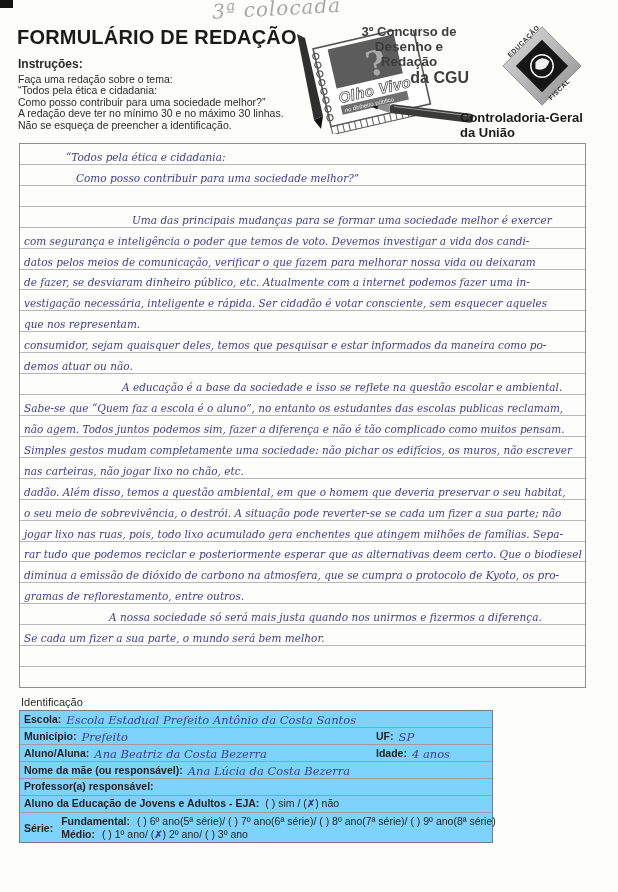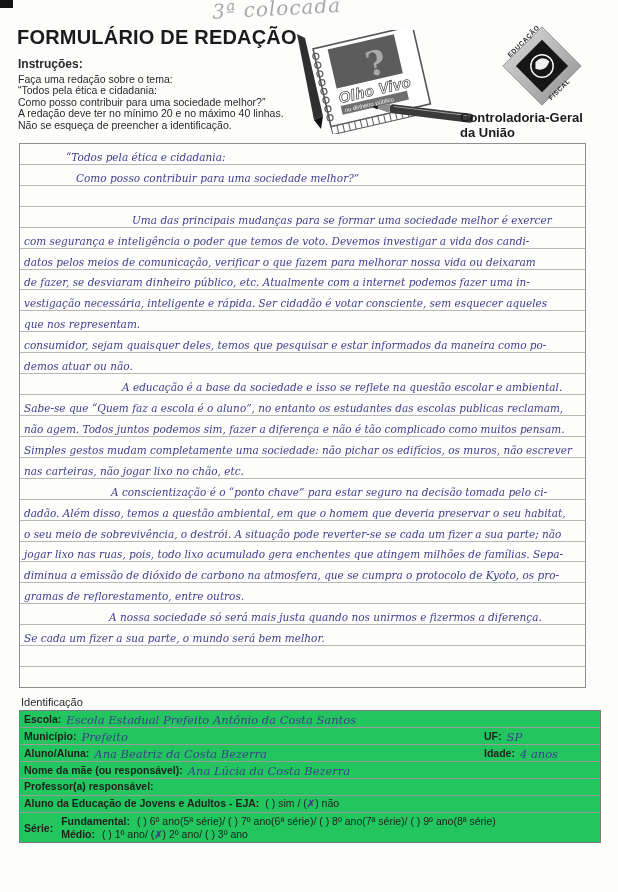--- a/index.html
+++ b/index.html
@@ -34,22 +34,22 @@
   .essay-row {
     flex:1; border-bottom:1px solid #b7b7b7; box-sizing:border-box;
     display:flex; align-items:flex-end; overflow:hidden;
   }
   .essay-row:last-child { border-bottom:none; }
   .ink { font-family:"DejaVu Serif", serif; font-style:italic; color:#3e3e8c; }
   .essay-text { font-size:10.5px; line-height:12px; white-space:nowrap; padding-bottom:1px; letter-spacing:0; }
 
   .ident-label { position:absolute; left:21px; top:696px; font-size:11px; color:#2a2a2a; }
   .ident-table {
-    position:absolute; left:19px; top:710px; width:582px;
-    border:1px solid #7c7c7c; box-sizing:border-box; background:#22c55e;
+    position:absolute; left:19px; top:710px; width:474px;
+    border:1px solid #7c7c7c; box-sizing:border-box; background:#7dd3fc;
   }
   .irow { display:flex; align-items:baseline; padding:1px 4px; border-bottom:1px solid #9c9c9c; min-height:14px; }
   .irow:last-child { border-bottom:none; }
   .lbl { font-weight:bold; font-size:10.5px; white-space:nowrap; color:#1f1f1f; }
   .opt { font-size:10.5px; white-space:nowrap; color:#1f1f1f; }
   .val { font-size:11.5px; padding-left:5px; position:relative; top:1px; white-space:nowrap; }
   .side { margin-left:auto; width:112px; display:flex; align-items:baseline; }
   .check { font-style:normal; font-weight:bold; font-size:10px; color:#3e3e8c; position:relative; top:0; }
   .serie-row { display:flex; padding:1px 4px; min-height:27px; align-items:center; }
   .serie-lines { flex:1; margin-left:8px; }
@@ -66,21 +66,21 @@
 
   <div class="title">FORMULÁRIO DE REDAÇÃO</div>
 
   <div class="instructions">
     <div class="ins-label">Instruções:</div>
     <div>
 
     <div class="ins-line">Faça uma redação sobre o tema:</div>
         <div class="ins-line">“Todos pela ética e cidadania:</div>
         <div class="ins-line">Como posso contribuir para uma sociedade melhor?”</div>
-        <div class="ins-line">A redação deve ter no mínimo 20 e no máximo 40 linhas.</div>
+        <div class="ins-line">A redação deve ter no mínimo 30 e no máximo 30 linhas.</div>
         <div class="ins-line">Não se esqueça de preencher a identificação.</div>
       </div>
   </div>
 
   <svg class="contest-svg" width="182" height="104" viewBox="0 0 182 104">
     <g transform="rotate(-13 90 55)">
       <rect x="30" y="4" width="102" height="80" fill="#ffffff" stroke="#555" stroke-width="1.6"></rect>
       <circle cx="31" cy="12" r="3" fill="none" stroke="#555" stroke-width="1.2"></circle>
       <circle cx="31" cy="21" r="3" fill="none" stroke="#555" stroke-width="1.2"></circle>
       <circle cx="31" cy="30" r="3" fill="none" stroke="#555" stroke-width="1.2"></circle>
@@ -102,20 +102,25 @@
       <polygon points="21,90 30,86 28,99" fill="#101010"></polygon>
     </g>
     <g transform="rotate(7 130 86)">
       <rect x="96" y="78" width="84" height="9" rx="3" fill="#3a3a3a"></rect>
       <polygon points="96,78 78,83 96,87" fill="#8d8d8d"></polygon>
       <polygon points="84,81 78,83 84,85" fill="#1a1a1a"></polygon>
       <line x1="100" y1="80" x2="176" y2="80" stroke="#9c9c9c" stroke-width="1"></line>
     </g>
   </svg>
 
+  <div class="contest-text">
+    <div class="l1">3º Concurso de</div>
+    <div class="l2">Desenho e Redação</div>
+    <div class="l3">da CGU</div>
+  </div>
 
   <svg class="agency-svg" width="84" height="84" viewBox="0 0 90 90">
     <defs>
       <linearGradient id="diam" x1="0" y1="0" x2="1" y2="1">
         <stop offset="0" stop-color="#dedede"></stop>
         <stop offset="1" stop-color="#8e8e8e"></stop>
       </linearGradient>
     </defs>
     <polygon points="45,3 87,45 45,87 3,45" fill="url(#diam)" stroke="#7a7a7a" stroke-width="0.8"></polygon>
     <polygon points="45,17 73,45 45,73 17,45" fill="#161616"></polygon>
@@ -173,31 +178,31 @@
     </div>
       <div class="essay-row" style="padding-left: 4px;">
       <span class="ink essay-text">não agem. Todos juntos podemos sim, fazer a diferença e não é tão complicado como muitos pensam.</span>
     </div>
       <div class="essay-row" style="padding-left: 4px;">
       <span class="ink essay-text">Simples gestos mudam completamente uma sociedade: não pichar os edifícios, os muros, não escrever</span>
     </div>
       <div class="essay-row" style="padding-left: 4px;">
       <span class="ink essay-text">nas carteiras, não jogar lixo no chão, etc.</span>
     </div>
-      <div class="essay-row" style="padding-left: 91px;">
-      <span class="ink essay-text">A conscientização é o “ponto chave” para estar seguro na decisão tomada pelo ci-</span>
-    </div>
       <div class="essay-row" style="padding-left: 4px;">
       <span class="ink essay-text">dadão. Além disso, temos a questão ambiental, em que o homem que deveria preservar o seu habitat,</span>
     </div>
       <div class="essay-row" style="padding-left: 4px;">
       <span class="ink essay-text">o seu meio de sobrevivência, o destrói. A situação pode reverter-se se cada um fizer a sua parte; não</span>
     </div>
       <div class="essay-row" style="padding-left: 4px;">
       <span class="ink essay-text">jogar lixo nas ruas, pois, todo lixo acumulado gera enchentes que atingem milhões de famílias. Sepa-</span>
+    </div>
+      <div class="essay-row" style="padding-left: 4px;">
+      <span class="ink essay-text">rar tudo que podemos reciclar e posteriormente esperar que as alternativas deem certo. Que o biodiesel</span>
     </div>
       <div class="essay-row" style="padding-left: 4px;">
       <span class="ink essay-text">diminua a emissão de dióxido de carbono na atmosfera, que se cumpra o protocolo de Kyoto, os pro-</span>
     </div>
       <div class="essay-row" style="padding-left: 4px;">
       <span class="ink essay-text">gramas de reflorestamento, entre outros.</span>
     </div>
       <div class="essay-row" style="padding-left: 89px;">
       <span class="ink essay-text">A nossa sociedade só será mais justa quando nos unirmos e fizermos a diferença.</span>
     </div>

